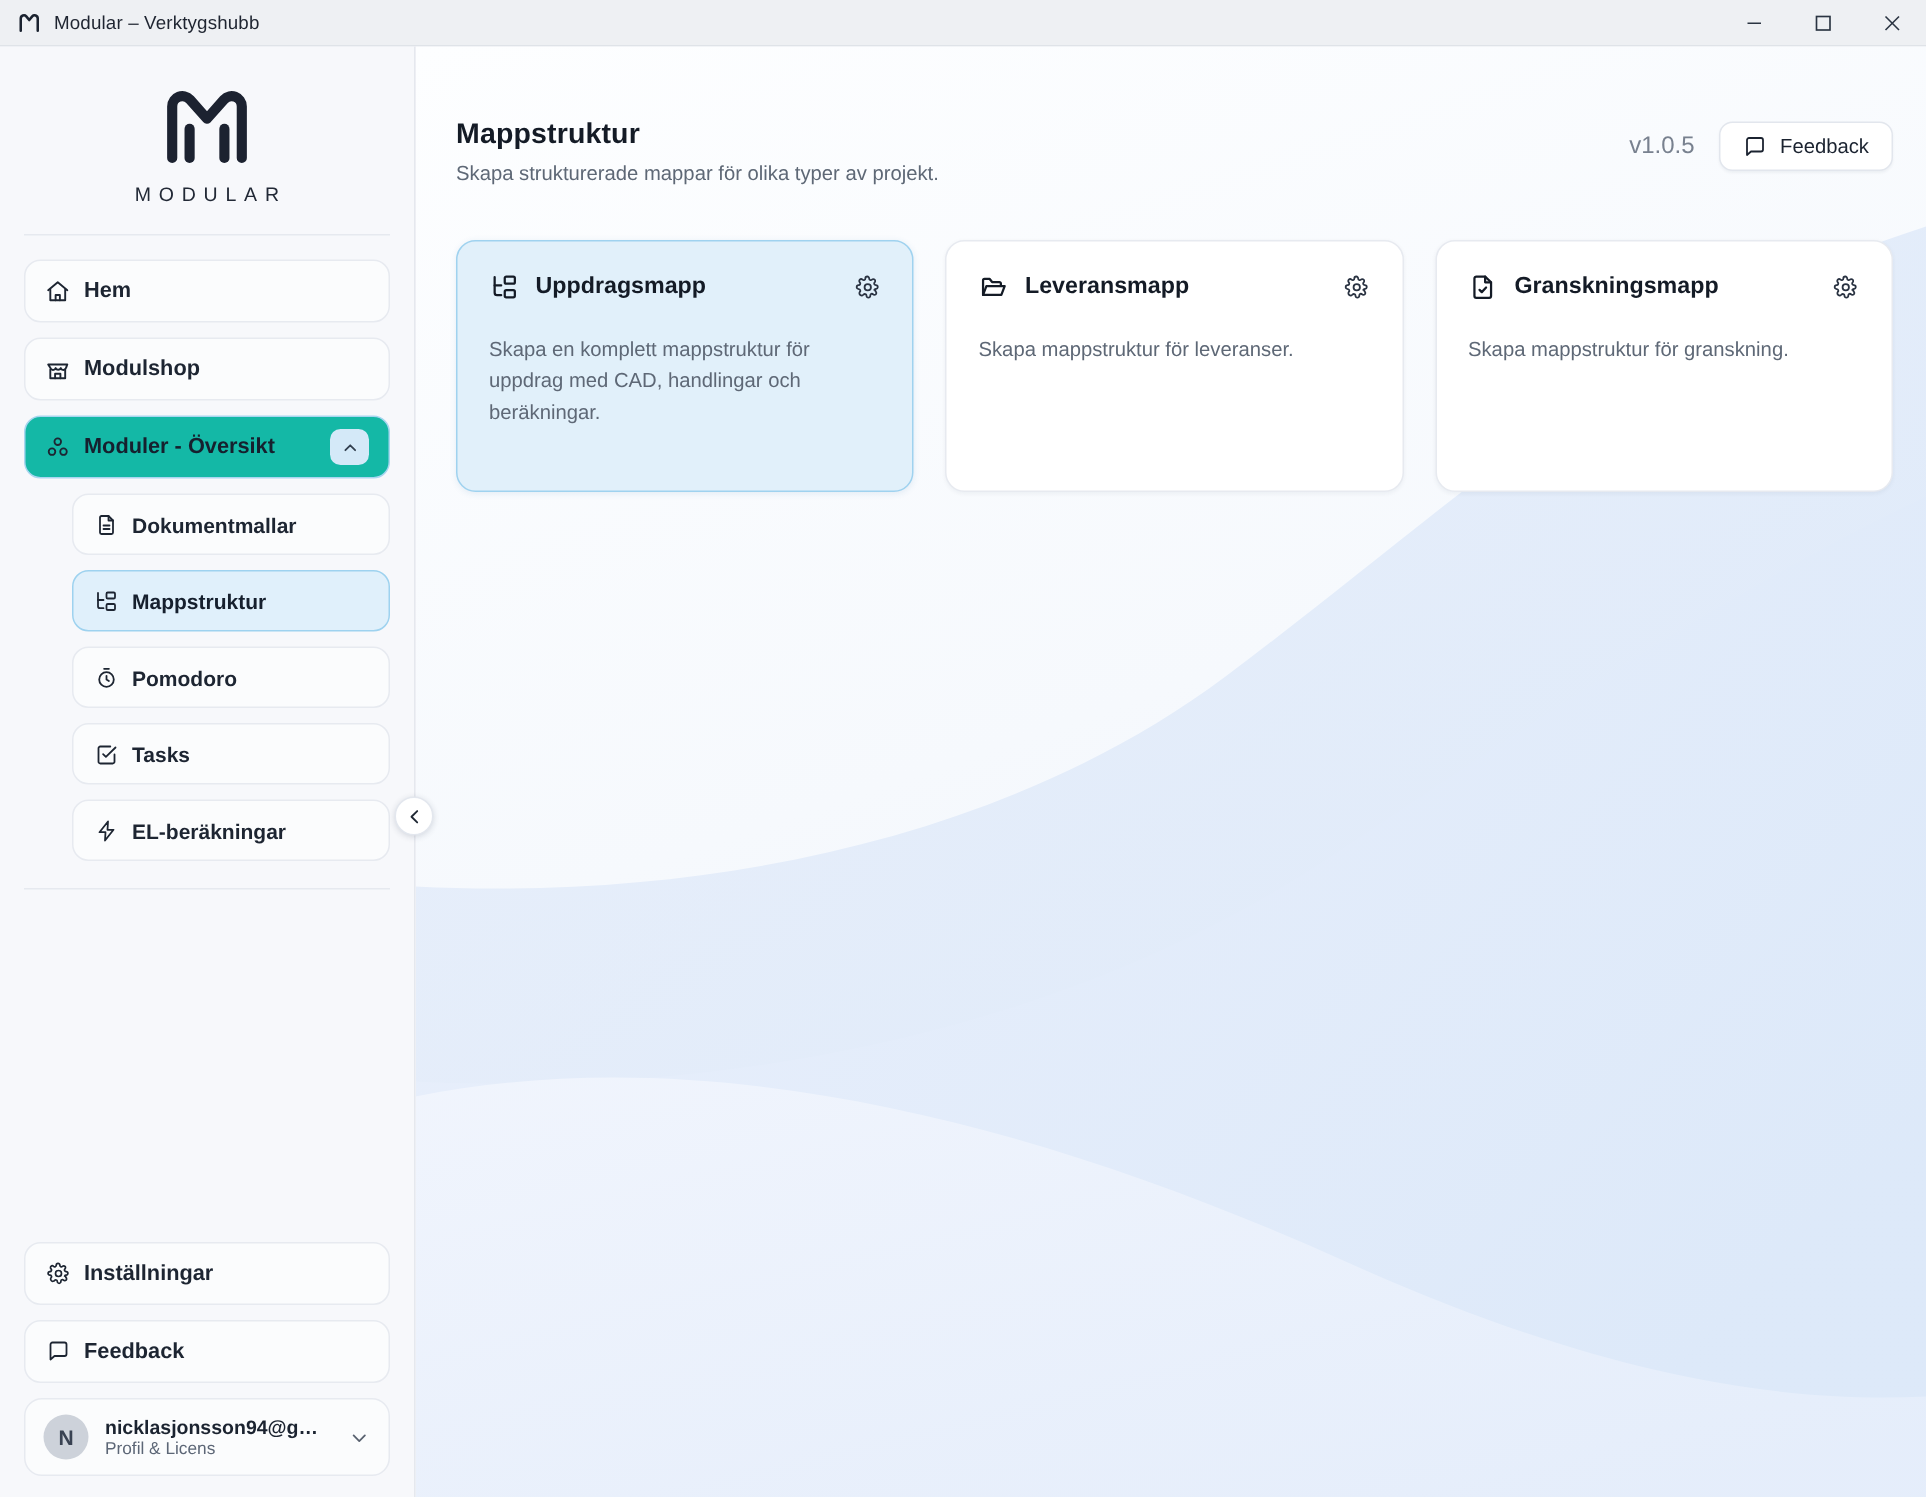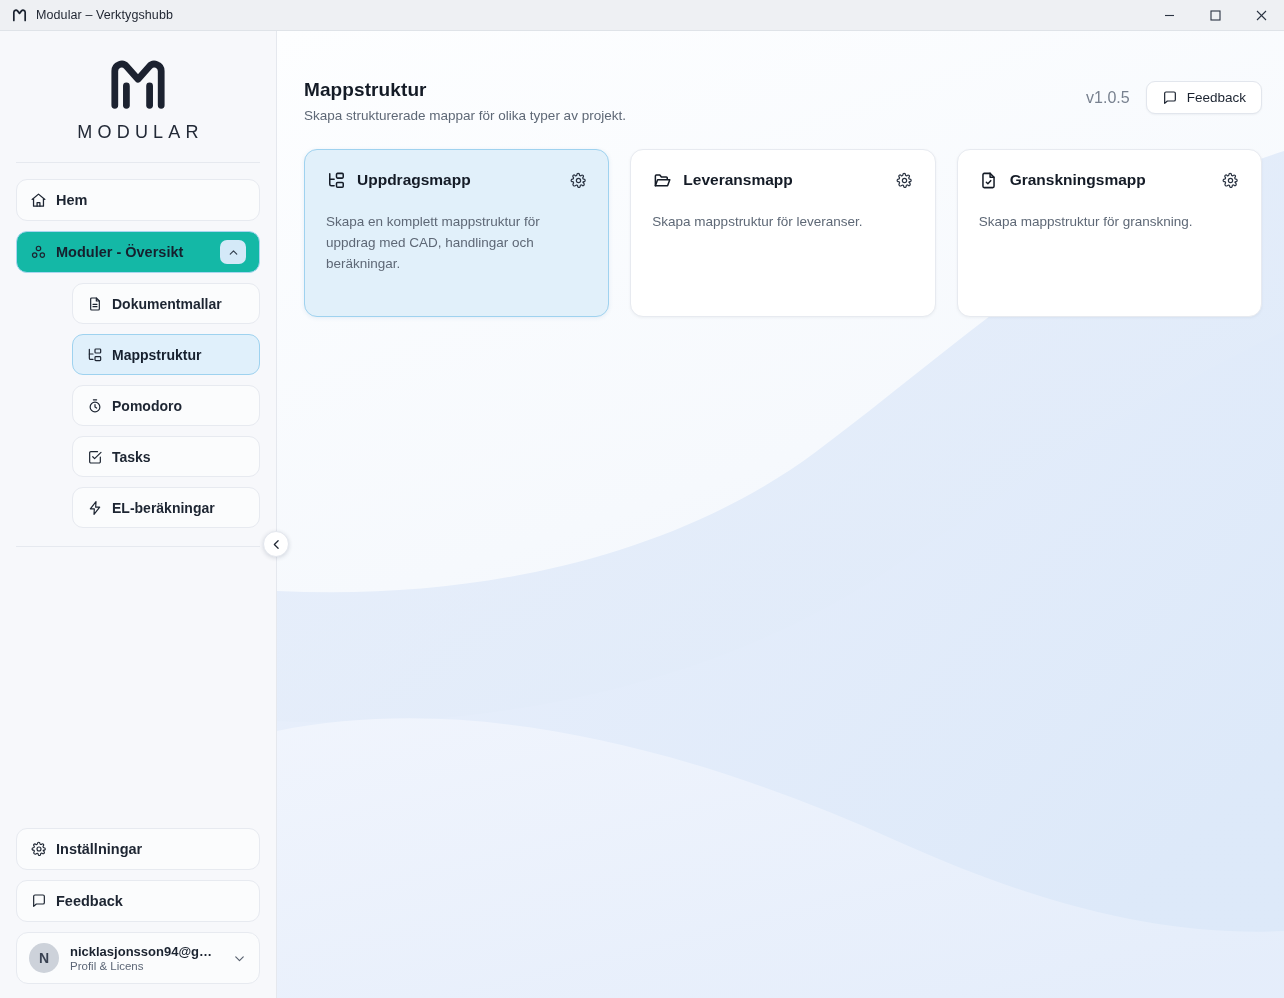--- a/index.html
+++ b/index.html
@@ -35,42 +35,42 @@
   .sidebar {
     width: 277px; flex: 0 0 277px;
     background: #f7f8fb;
     border-right: 1px solid #e5e8ee;
     display: flex; flex-direction: column;
     position: relative; z-index: 4;
   }
   .logo-area { padding: 24px 0 0; display: flex; flex-direction: column; align-items: center; }
   .logo-mark { width: 62px; height: 58px; display: block; }
   .logo-word {
-    font-size: 18px; letter-spacing: 5.2px; color: #222936;
+    font-size: 13px; letter-spacing: 5.2px; color: #222936;
     margin-top: 9px; font-weight: 400; padding-left: 5px;
   }
   .divider { height: 1px; background: #e6e9ef; margin: 19px 16px 0; }
 
   .nav { padding: 16px 16px 0; display: flex; flex-direction: column; gap: 10px; }
   .nav-item {
     height: 42px; border: 1px solid #e7eaf0; border-radius: 11px;
     background: #fbfcfd; display: flex; align-items: center; gap: 9px;
     padding: 0 13px; color: #1d2532; font-size: 14.5px;
     cursor: pointer; position: relative; font-weight: bold;
   }
   .nav-item .ico { width: 17px; height: 17px; flex: 0 0 17px; display: flex; align-items: center; justify-content: center; color: #1d2532; }
   .nav-item.active {
     background: #14b8a6; border-color: #a9d6f0; color: #16202e;
   }
   .chev-box {
     margin-left: auto; width: 26px; height: 24px; border-radius: 7px;
     background: #d4e9f8; display: flex; align-items: center; justify-content: center;
     color: #33404f;
   }
-  .subnav { padding: 10px 16px 0 48px; display: flex; flex-direction: column; gap: 10px; margin-left: 24px; }
+  .subnav { padding: 10px 16px 0 48px; display: flex; flex-direction: column; gap: 10px; }
   .subnav .nav-item { height: 41px; font-size: 14px; border-radius: 11px; }
   .subnav .nav-item.active { background: #e0f0fb; border-color: #9ed2ef; }
 
   .sidebar-spacer { flex: 1; }
   .bottom-area { padding: 0 16px 14px; display: flex; flex-direction: column; gap: 10px; }
   .acct {
     border: 1px solid #e7eaf0; background: #fbfcfd; border-radius: 12px;
     height: 52px; display: flex; align-items: center; gap: 11px; padding: 0 12px; cursor: pointer;
   }
   .avatar {
@@ -109,21 +109,21 @@
     font-size: 13.5px; color: #1b2330; cursor: pointer;
     box-shadow: 0 1px 2px rgba(25,40,65,.05);
   }
 
   .cards { display: flex; gap: 21px; margin-top: 26px; }
   .card {
     width: 310px; height: 168px; border-radius: 13px;
     background: #fff; border: 1px solid #e7eaf0;
     padding: 20px 21px; cursor: pointer; position: relative;
     box-shadow: 0 1px 3px rgba(25,40,65,.05);
-    display: flex; flex-direction: column;
+    display: flex; flex-direction: column; margin-top: 11px;
   }
   .card.selected { background: #e1f0fa; border-color: #9fd2ef; box-shadow: 0 1px 4px rgba(40,110,170,.10); }
   .card-head { display: flex; align-items: center; gap: 11px; }
   .card-ico { width: 20px; height: 20px; flex: 0 0 20px; color: #141b26; display: flex; align-items: center; justify-content: center; }
   .card-title { font-size: 15.5px; font-weight: 700; color: #141b26; }
   .card-gear { margin-left: auto; width: 18px; height: 18px; color: #2a3342; display: flex; align-items: center; justify-content: center; cursor: pointer; }
   .card-desc { margin-top: 22px; font-size: 13.5px; line-height: 1.55; color: #5e6876; }
 </style>
 </head>
 <body>
@@ -181,20 +181,30 @@
           <span class="ico">
             <svg viewBox="0 0 24 24" width="17" height="17" fill="none" stroke="currentColor" stroke-width="1.8" stroke-linecap="round" stroke-linejoin="round">
               <path d="M3 10.5 12 3l9 7.5"></path>
                 <path d="M5 9.8V20h14V9.8"></path>
                 <path d="M10 20v-5h4v5"></path>
             </svg>
           </span>
           <span>Hem</span>
         </div>
 
+        <div class="nav-item">
+          <span class="ico">
+            <svg viewBox="0 0 24 24" width="17" height="17" fill="none" stroke="currentColor" stroke-width="1.8" stroke-linecap="round" stroke-linejoin="round">
+              <path d="M3 7h18l-1.2 3.2a2.6 2.6 0 0 1-5 .2 2.6 2.6 0 0 1-4.8 0 2.6 2.6 0 0 1-5-.2Z"></path>
+              <path d="M5 11.8V20h14v-8.2"></path>
+                <path d="M9.5 20v-4.3h5V20"></path>
+            </svg>
+          </span>
+          <span>Modulshop</span>
+        </div>
 
         <div class="nav-item active">
           <span class="ico">
             <svg viewBox="0 0 24 24" width="18" height="18" fill="none" stroke="currentColor" stroke-width="1.7" stroke-linecap="round" stroke-linejoin="round">
               <circle cx="12" cy="7" r="3.1"></circle>
                 <circle cx="6.6" cy="16.4" r="3.1"></circle>
                 <circle cx="17.4" cy="16.4" r="3.1"></circle>
             </svg>
           </span>
           <span>Moduler - Översikt</span>

